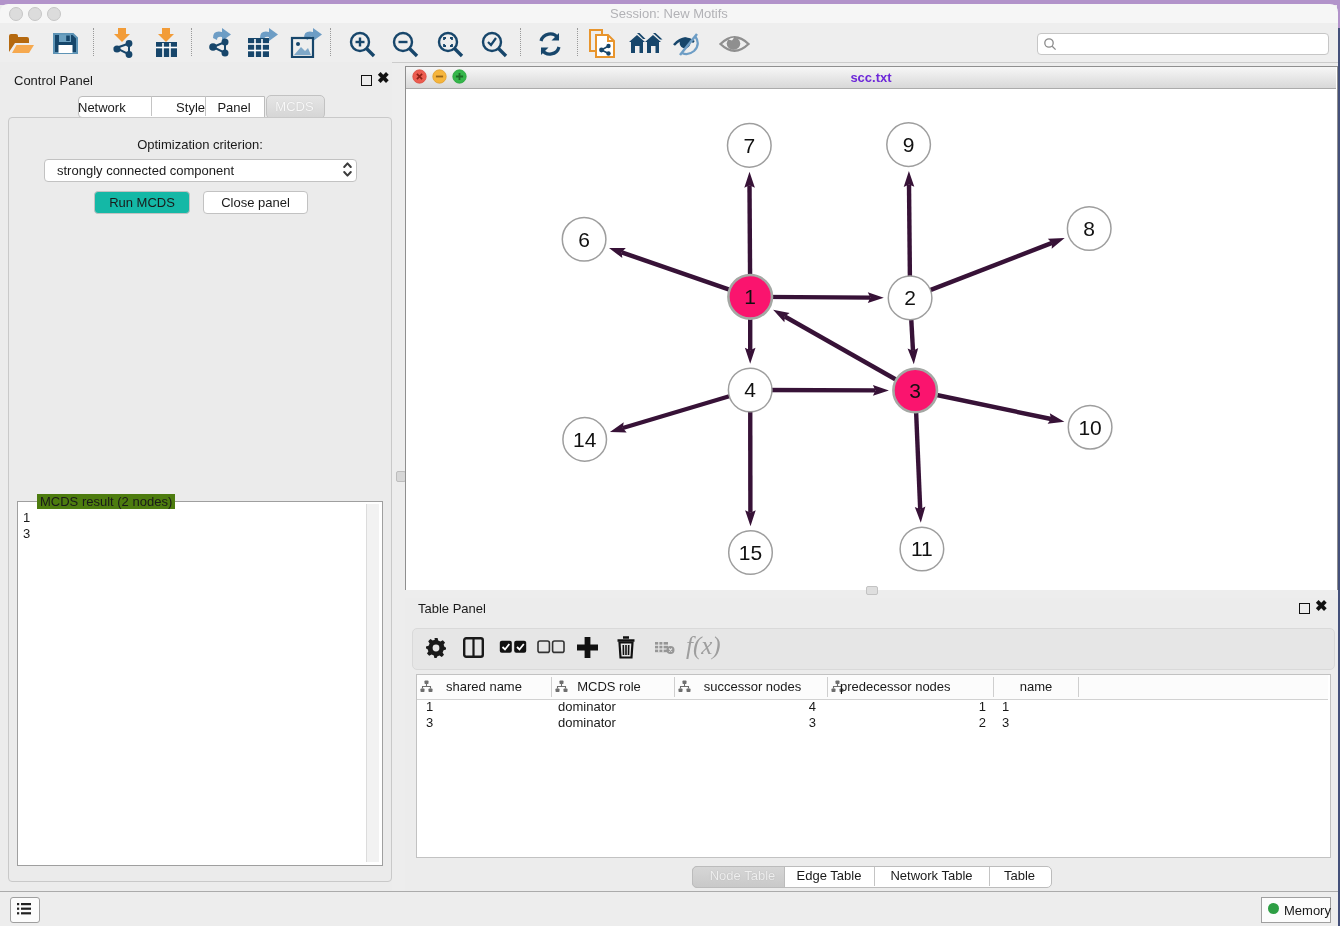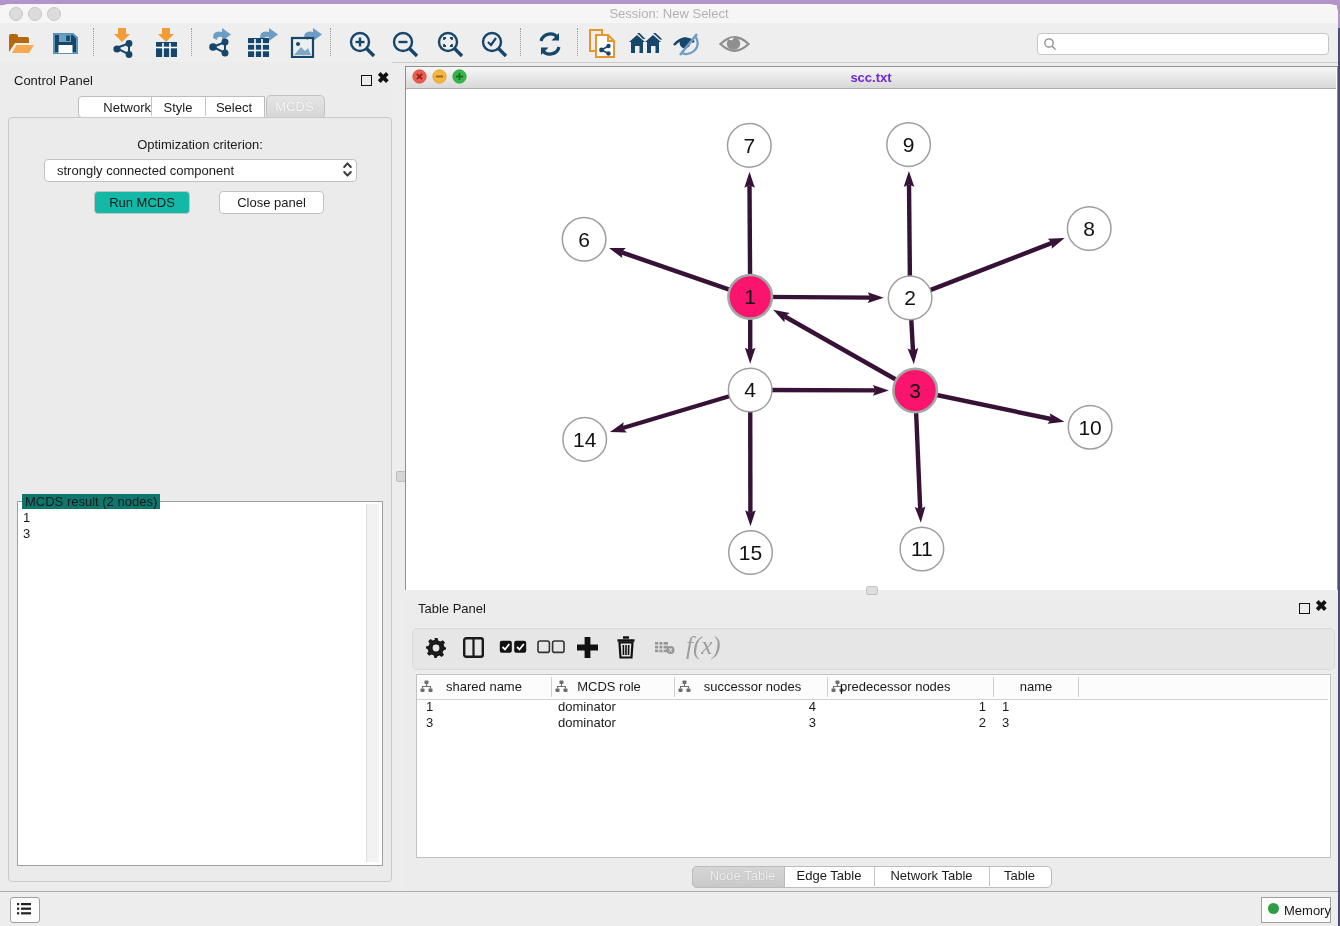--- a/index.html
+++ b/index.html
@@ -12,21 +12,21 @@
 <body>
 
 <div class="abs" style="left:0;top:0;width:1340px;height:5px;background:#b293ca;"></div>
 <div class="abs" style="left:1337px;top:0;width:3px;height:28px;background:#b293ca;"></div>
 <div class="abs" style="left:1338px;top:28px;width:2px;height:898px;background:#44507a;"></div>
 
 <div class="abs" style="left:0;top:4px;width:1338px;height:19px;background:#f6f6f6;border-radius:8px 8px 0 0;"></div>
 <div class="abs" style="left:9px;top:7px;width:12px;height:12px;border-radius:50%;background:#dcdcdc;border:1px solid #c6c6c6;"></div>
 <div class="abs" style="left:28px;top:7px;width:12px;height:12px;border-radius:50%;background:#dcdcdc;border:1px solid #c6c6c6;"></div>
 <div class="abs" style="left:47px;top:7px;width:12px;height:12px;border-radius:50%;background:#dcdcdc;border:1px solid #c6c6c6;"></div>
-<div class="abs" style="left:0;top:6px;width:1338px;text-align:center;font-size:13px;color:#b2b2b6;">Session: New Select</div>
+<div class="abs" style="left:0;top:6px;width:1338px;text-align:center;font-size:13px;color:#b2b2b6;">Session: New Motifs</div>
 
 <div class="abs" id="toolbar" style="left:0;top:23px;width:1338px;height:39px;background:#eeeeee;border-bottom:1px solid #cccccc;"></div>
 
 <div class="abs" style="left:93px;top:28px;height:28px;border-left:1px dotted #9a9a9a;"></div>
 <div class="abs" style="left:191px;top:28px;height:28px;border-left:1px dotted #9a9a9a;"></div>
 <div class="abs" style="left:330px;top:28px;height:28px;border-left:1px dotted #9a9a9a;"></div>
 <div class="abs" style="left:520px;top:28px;height:28px;border-left:1px dotted #9a9a9a;"></div>
 <div class="abs" style="left:577px;top:28px;height:28px;border-left:1px dotted #9a9a9a;"></div>
 
 <svg class="abs" style="left:8px;top:32px;" width="28" height="23" viewBox="0 0 28 23">
@@ -163,45 +163,45 @@
     <circle cx="6" cy="6" r="4.2" fill="none" stroke="#8a8a8a" stroke-width="1.3"></circle>
     <line x1="9.2" y1="9.2" x2="12.6" y2="12.6" stroke="#8a8a8a" stroke-width="1.3"></line>
   </svg>
 
 <div class="abs" style="left:0;top:62px;width:392px;height:829px;background:#ececec;"></div>
 <div class="abs t13" style="left:14px;top:73px;">Control Panel</div>
 <div class="abs" style="left:361px;top:75px;width:9px;height:9px;border:1.5px solid #111;"></div>
 <div class="abs" style="left:377px;top:69px;font-size:15px;font-weight:bold;color:#111;">✖</div>
 
 <div class="abs" style="left:78px;top:96px;width:185px;height:20px;background:#ffffff;border:1px solid #bcbcbc;border-radius:4px 0 0 4px;"></div>
-<div class="abs t13" style="left:78px;top:100px;width:73px;text-align:right;">Network</div>
+<div class="abs t13" style="left:78px;top:100px;width:73px;text-align:left;">Network</div>
 <div class="abs" style="left:151px;top:96px;width:1px;height:20px;background:#c4c4c4;z-index:3;"></div>
-<div class="abs t13" style="left:151px;top:100px;width:54px;text-align:center;">Style</div>
+<div class="abs t13" style="left:151px;top:100px;width:54px;text-align:right;">Style</div>
 <div class="abs" style="left:205px;top:96px;width:1px;height:20px;background:#c4c4c4;z-index:3;"></div>
-<div class="abs t13" style="left:205px;top:100px;width:58px;text-align:center;">Select</div>
+<div class="abs t13" style="left:205px;top:100px;width:58px;text-align:center;">Panel</div>
 <div class="abs" style="left:266px;top:95px;width:57px;height:22px;background:linear-gradient(#e5e5e5,#d5d5d5);border:1px solid #c2c2c2;border-radius:5px;"></div>
 <div class="abs" style="left:266px;top:99px;width:57px;text-align:center;font-size:13px;color:#f8f8f8;text-shadow:0 0 1px #bbb;">MCDS</div>
 
 <div class="abs" style="left:8px;top:117px;width:382px;height:763px;background:#ebebeb;border:1px solid #c9c9c9;border-radius:4px;"></div>
 <div class="abs t13" style="left:0;top:137px;width:400px;text-align:center;">Optimization criterion:</div>
 
 <div class="abs" style="left:44px;top:159px;width:311px;height:21px;background:#ffffff;border:1px solid #c2c2c2;border-radius:4px;"></div>
 <div class="abs t13" style="left:57px;top:163px;">strongly connected component</div>
 <svg class="abs" style="left:341px;top:161px;" width="13" height="17" viewBox="0 0 13 17">
     <g stroke="#3c3c3c" stroke-width="2" fill="none" stroke-linecap="round" stroke-linejoin="round">
       <path d="M3.2 6 L6.5 2.4 L9.8 6"></path>
       <path d="M3.2 11 L6.5 14.6 L9.8 11"></path>
     </g>
   </svg>
 
 <div class="abs t13" style="left:94px;top:191px;width:94px;height:21px;background:#14b8a6;border:1px solid #c2c2c2;border-radius:4px;text-align:center;line-height:21px;">Run MCDS</div>
-<div class="abs t13" style="left:219px;top:191px;width:103px;height:21px;background:#ffffff;border:1px solid #c2c2c2;border-radius:4px;text-align:center;line-height:21px;">Close panel</div>
+<div class="abs t13" style="left:203px;top:191px;width:103px;height:21px;background:#ffffff;border:1px solid #c2c2c2;border-radius:4px;text-align:center;line-height:21px;">Close panel</div>
 
 <fieldset class="abs" style="left:17px;top:494px;width:364px;height:370px;margin:0;padding:0;border:1px solid #9f9f9f;border-radius:0;background:#ffffff;">
-<legend style="font-size:13px;color:#1a1a1a;margin-left:4px;padding:0 3px;background:#0f766e;">MCDS result (2 nodes)</legend>
+<legend style="font-size:13px;color:#1a1a1a;margin-left:19px;padding:0 3px;background:#4d7c0f;">MCDS result (2 nodes)</legend>
 </fieldset>
 <div class="abs t13" style="left:23px;top:510px;">1</div>
 <div class="abs t13" style="left:23px;top:526px;">3</div>
 <div class="abs" style="left:366px;top:504px;width:12px;height:358px;background:#f2f2f2;border-left:1px solid #dcdcdc;"></div>
 
 <div class="abs" style="left:396px;top:471px;width:8px;height:9px;background:#d7d7d7;border:1px solid #bdbdbd;border-radius:2px;"></div>
 <div class="abs" style="left:866px;top:586px;width:10px;height:7px;background:#dedede;border:1px solid #c3c3c3;border-radius:2px;z-index:5;"></div>
 
 <div class="abs" style="left:405px;top:66px;width:931px;height:523px;border:1px solid #8f8f8f;border-bottom:none;background:#ffffff;"></div>
 <div class="abs" style="left:406px;top:67px;width:930px;height:21px;background:linear-gradient(#f7f7f7,#d8d8d8);border-bottom:1px solid #ababab;"></div>

